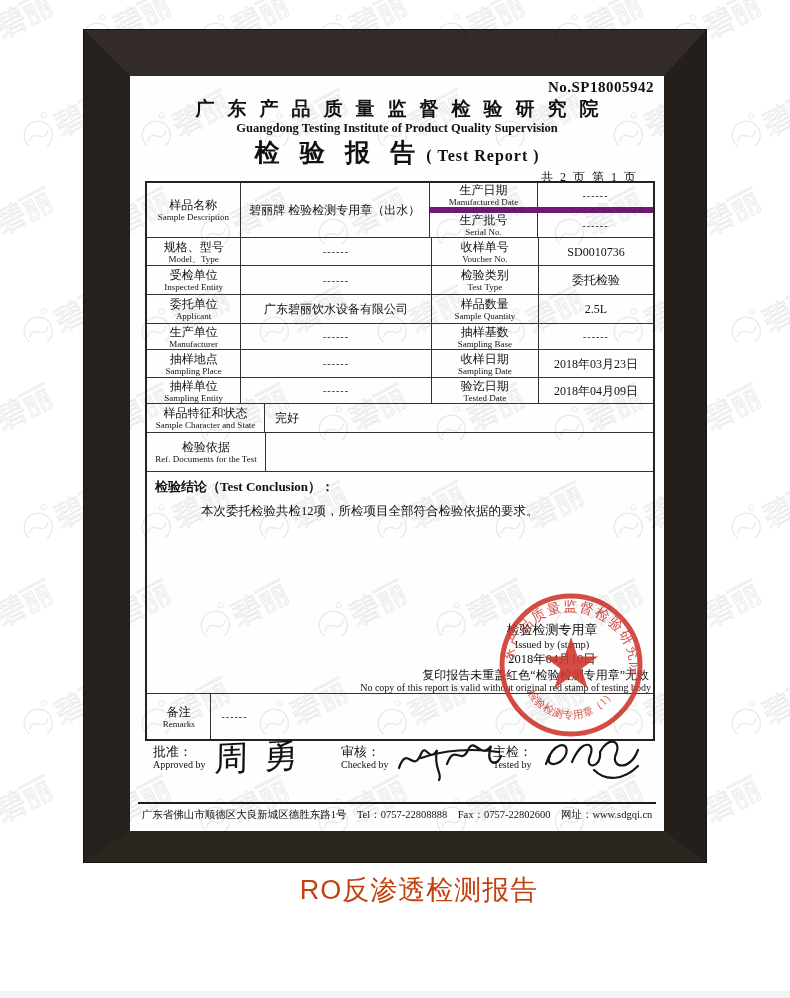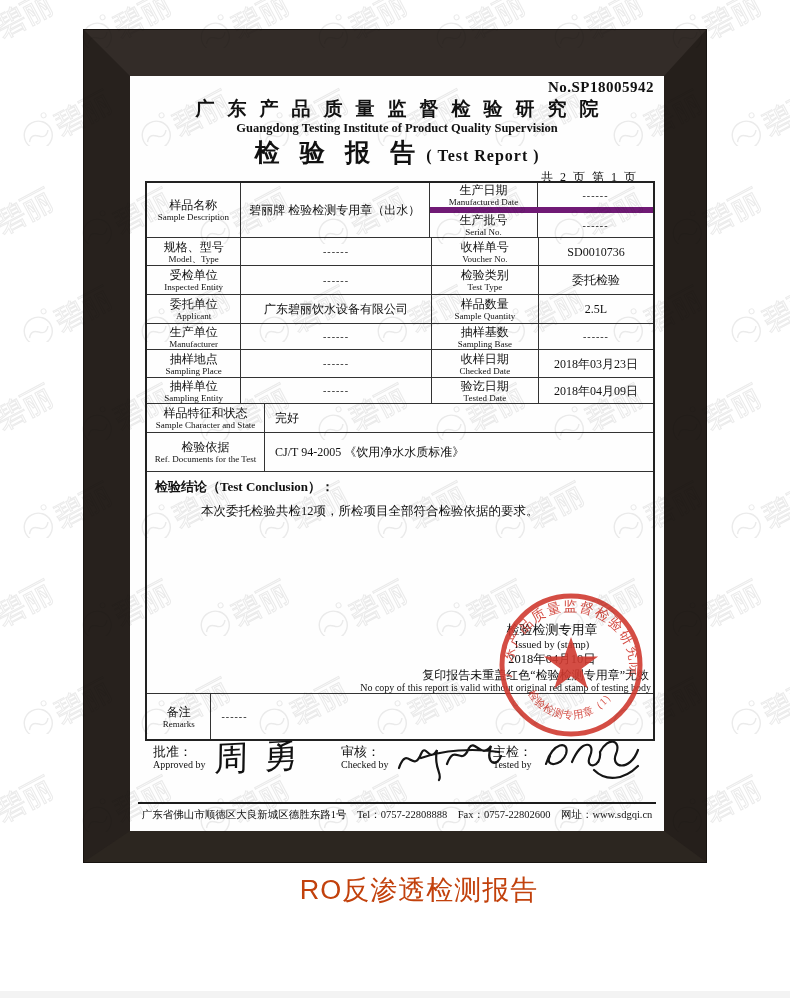--- a/index.html
+++ b/index.html
@@ -204,21 +204,21 @@
           <div class="tr" style="height:28px">
             <div class="c w1">
               <div class="lab1">抽样地点</div>
               <div class="lab2">Sampling Place</div>
             </div>
             <div class="c w2">
               <div class="dashv">------</div>
             </div>
             <div class="c w3">
               <div class="lab1">收样日期</div>
-              <div class="lab2">Checked Date</div>
+              <div class="lab2">Sampling Date</div>
             </div>
             <div class="c w4 last">
               <div class="val">2018年03月23日</div>
             </div>
           </div>
 
           <div class="tr" style="height:26px">
             <div class="c w1">
               <div class="lab1">抽样单位</div>
               <div class="lab2">Sampling Entity</div>
@@ -242,23 +242,20 @@
             </div>
             <div class="c wv last leftalign">
               <div class="val">完好</div>
             </div>
           </div>
 
           <div class="tr" style="height:39px">
             <div class="c wl">
               <div class="lab1">检验依据</div>
               <div class="lab2">Ref. Documents for the Test</div>
-            </div>
-            <div class="c wv last leftalign">
-              <div class="val">CJ/T 94-2005 《饮用净水水质标准》</div>
             </div>
           </div>
 
           <div class="concl">
             <div class="concl-head">检验结论（Test Conclusion）：</div>
             <div class="concl-body">本次委托检验共检12项，所检项目全部符合检验依据的要求。</div>
             <div class="stamp-lines">
               <div class="st1">检验检测专用章</div>
               <div class="st2">Issued by (stamp)</div>
               <div class="st3">2018年04月10日</div>

